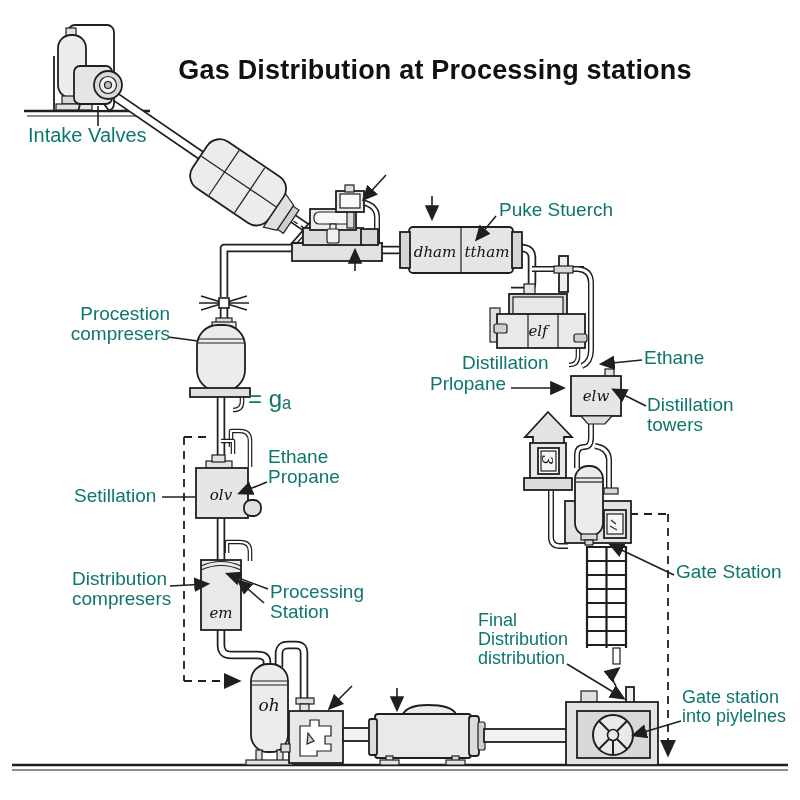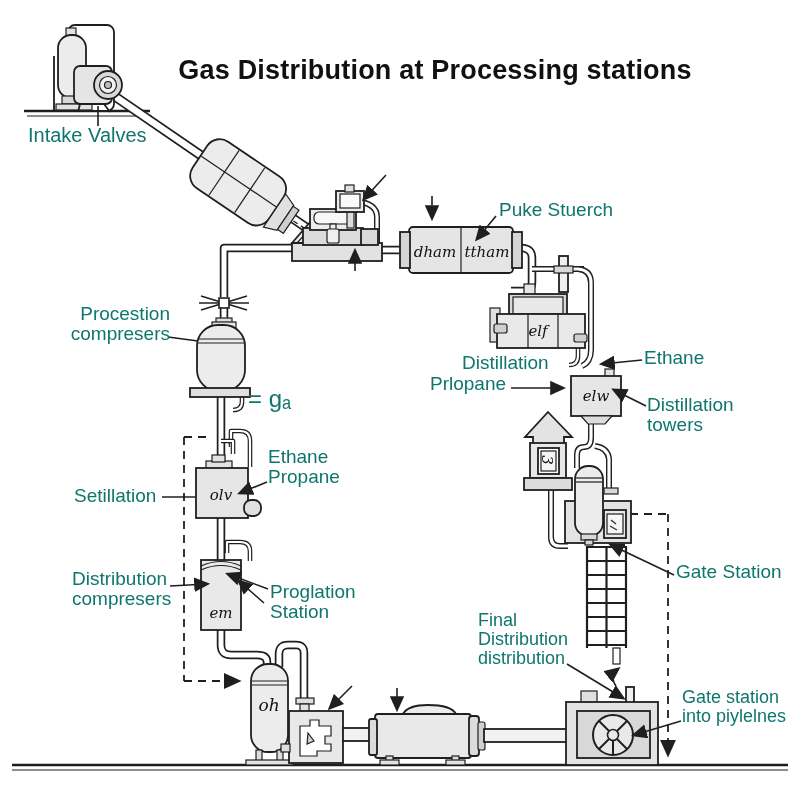--- a/index.html
+++ b/index.html
@@ -364,21 +364,21 @@
 </div>
 
 <div class="lbl" style="left:74px;top:486px">Setillation</div>
 
 <div class="lbl" style="left:72px;top:569px">
   <div>Distribution</div>
   <div>compresers</div>
 </div>
 
 <div class="lbl" style="left:270px;top:582px">
-  <div>Proglation</div>
+  <div>Processing</div>
   <div>Station</div>
 </div>
 
 <div class="lbl" style="left:462px;top:353px">Distillation</div>
 <div class="lbl" style="left:430px;top:374px">Prlopane</div>
 
 <div class="lbl" style="left:644px;top:348px">Ethane</div>
 
 <div class="lbl" style="left:647px;top:395px">
   <div>Distillation</div>

